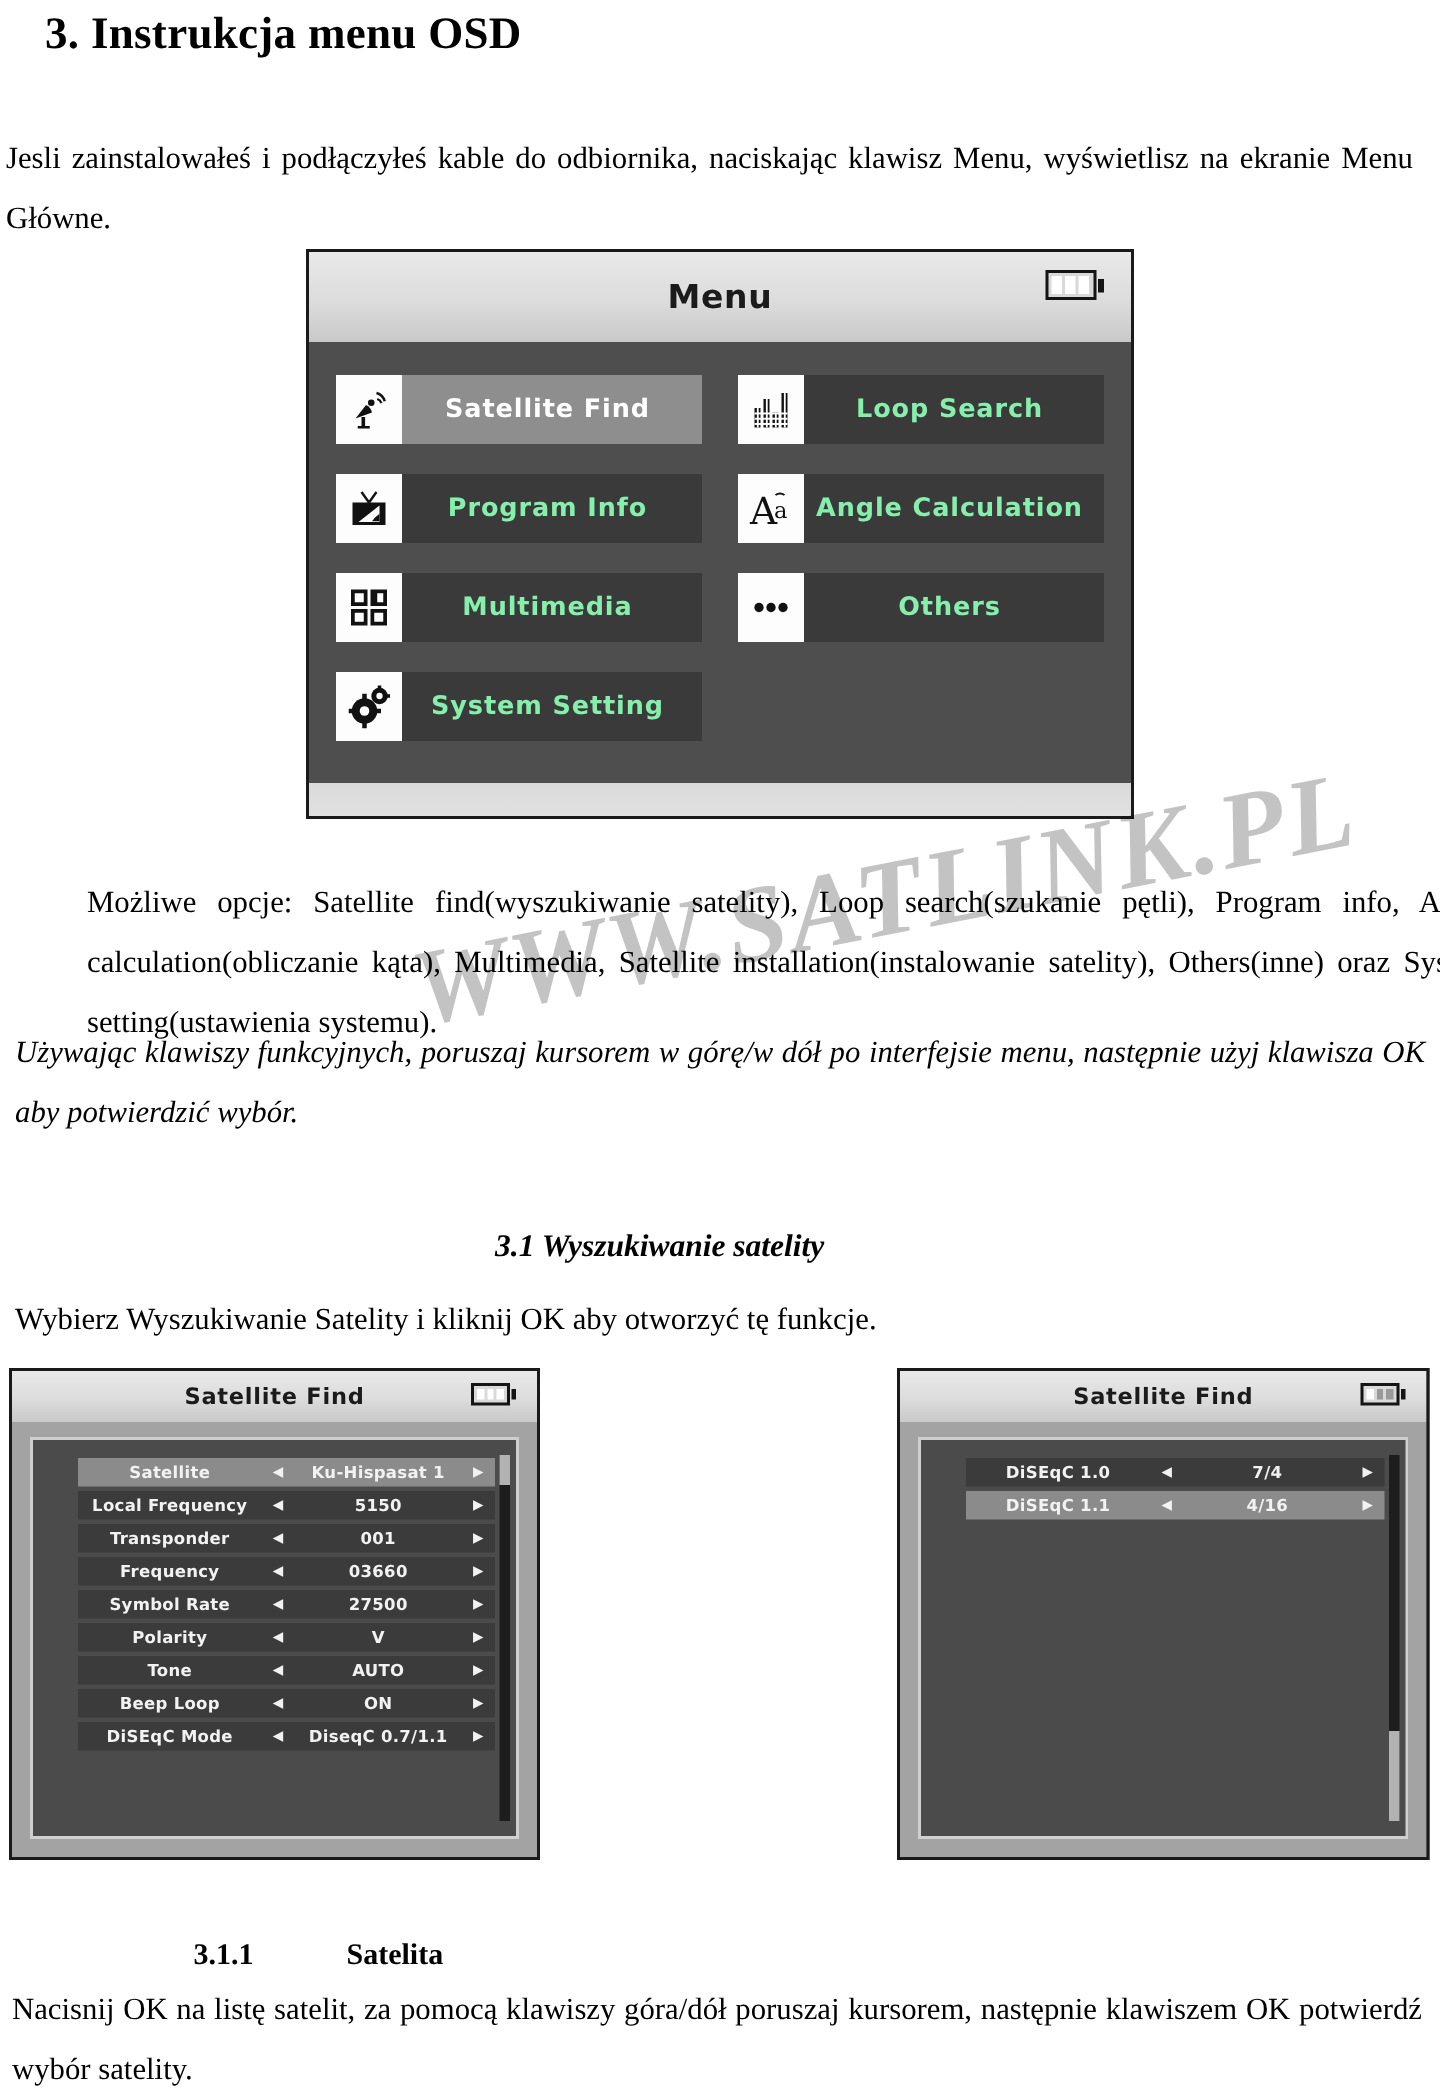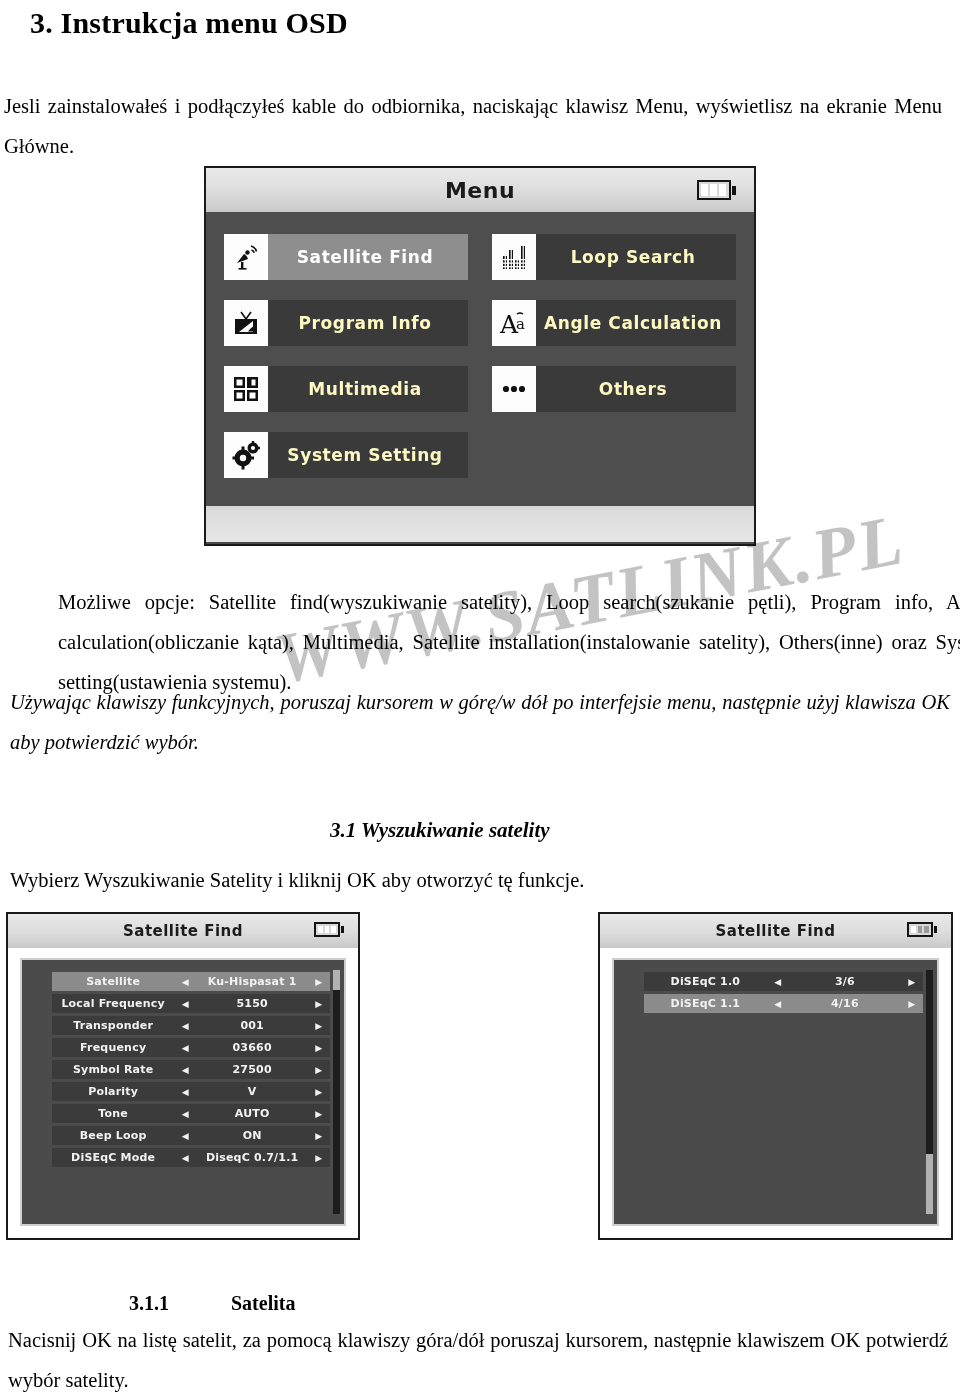--- a/index.html
+++ b/index.html
@@ -153,21 +153,21 @@
   }
   .battery-cell { background: #ffffff; height: 100%; }
   .battery-cell.off { background: #9a9a9a; }
   .battery-cap {
     background: #141414;
     margin-left: 1px;
   }
 
   
   #menu-screen { left: 204px; top: 166px; width: 552px; height: 380px; }
-  #menu-screen .osd-titlebar { height: 44px; font-size: 22px; }
+  #menu-screen .osd-titlebar { height: 60px; font-size: 22px; }
   #menu-screen .battery { right: 18px; top: 12px; }
   #menu-screen .battery-body { width: 34px; height: 20px; padding: 2px; }
   #menu-screen .battery-cell { width: 7px; }
   #menu-screen .battery-cap { width: 4px; height: 9px; }
 
   .menu-body {
     position: relative;
     height: 294px;
     background: #4e4e4e;
     padding: 22px 18px 0 18px;
@@ -197,21 +197,21 @@
     align-items: center;
     justify-content: center;
     box-sizing: border-box;
   }
   .menu-label {
     flex: 1 1 auto;
     text-align: center;
     font-size: 17px;
     font-weight: bold;
     letter-spacing: 0.6px;
-    color: #fef9c3;
+    color: #86efac;
     padding-right: 6px;
   }
   .menu-item.selected .menu-label { color: #ffffff; }
 
   .menu-footer {
     height: 36px;
     background: linear-gradient(180deg, #dadada 0%, #e6e6e6 100%);
   }
 
   
@@ -220,21 +220,21 @@
 
   .sf .osd-titlebar { height: 34px; font-size: 15px; }
   .sf .battery { right: 14px; top: 8px; }
   .sf .battery-body { width: 26px; height: 15px; padding: 2px; }
   .sf .battery-cell { width: 5px; }
   .sf .battery-cap { width: 3px; height: 7px; }
 
   .sf-body {
     position: relative;
     height: 290px;
-    background: #ffffff;
+    background: #a3a3a3;
     padding: 10px 12px 12px 12px;
     box-sizing: border-box;
   }
   .sf-panel {
     position: relative;
     height: 100%;
     border: 2px solid #cfcfcf;
     background: #4b4b4b;
     box-sizing: border-box;
     padding: 12px 14px 10px 30px;
@@ -534,21 +534,21 @@
         <span class="battery-cap"></span>
       </span>
     </div>
     <div class="sf-body">
       <div class="sf-panel">
         <div class="sf-rows">
 
           <div class="sf-row">
             <span class="rlabel">DiSEqC 1.0</span>
             <span class="arrow">◀</span>
-            <span class="rvalue">3/6</span>
+            <span class="rvalue">7/4</span>
             <span class="arrow">▶</span>
           </div>
 
           <div class="sf-row selected">
             <span class="rlabel">DiSEqC 1.1</span>
             <span class="arrow">◀</span>
             <span class="rvalue">4/16</span>
             <span class="arrow">▶</span>
           </div>
 

